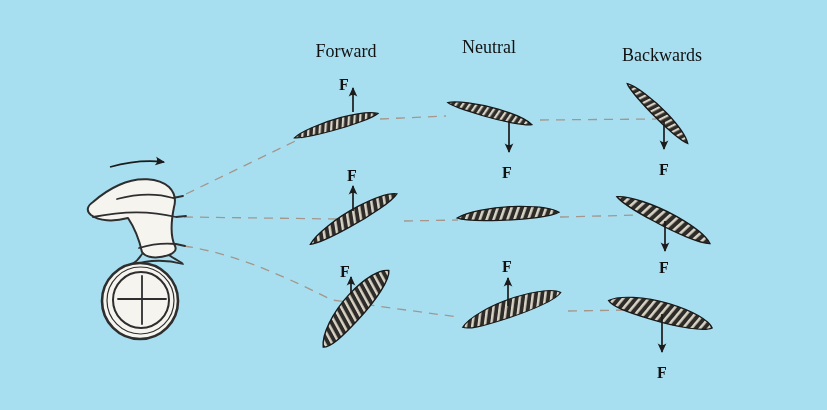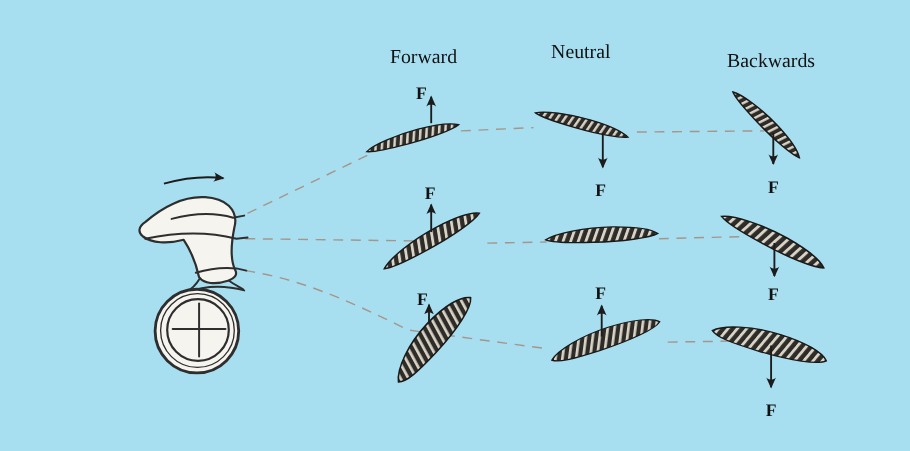--- a/index.html
+++ b/index.html
@@ -1,17 +1,17 @@
 <!DOCTYPE html>
 <html><head>
 <meta charset="utf-8">
 <style>
   html,body{margin:0;padding:0;}
   body{background:#a7dff1;font-family:"Liberation Serif",serif;}
-  .stage{position:relative;width:729px;height:410px;overflow:hidden;background:#a7dff1;margin-left:39px;}
+  .stage{position:relative;width:729px;height:410px;overflow:hidden;background:#a7dff1;}
   svg{display:block;}
   .foil{fill:url(#hatch);stroke:#191919;stroke-width:1.4;}
   .leader{fill:none;stroke:#a5968b;stroke-width:1.3;stroke-dasharray:9 7;}
   .farrow{fill:none;stroke:#1c1c1c;stroke-width:1.7;}
   .sketch{fill:none;stroke:#2e2e2e;stroke-width:1.8;stroke-linecap:round;}
   .paper{fill:#f6f4ef;stroke:#2e2e2e;}
   .hdr{font-size:18px;fill:#111;text-anchor:middle;}
   .flabel{font-size:16px;font-weight:bold;fill:#111;text-anchor:middle;}
 </style>
 </head>

